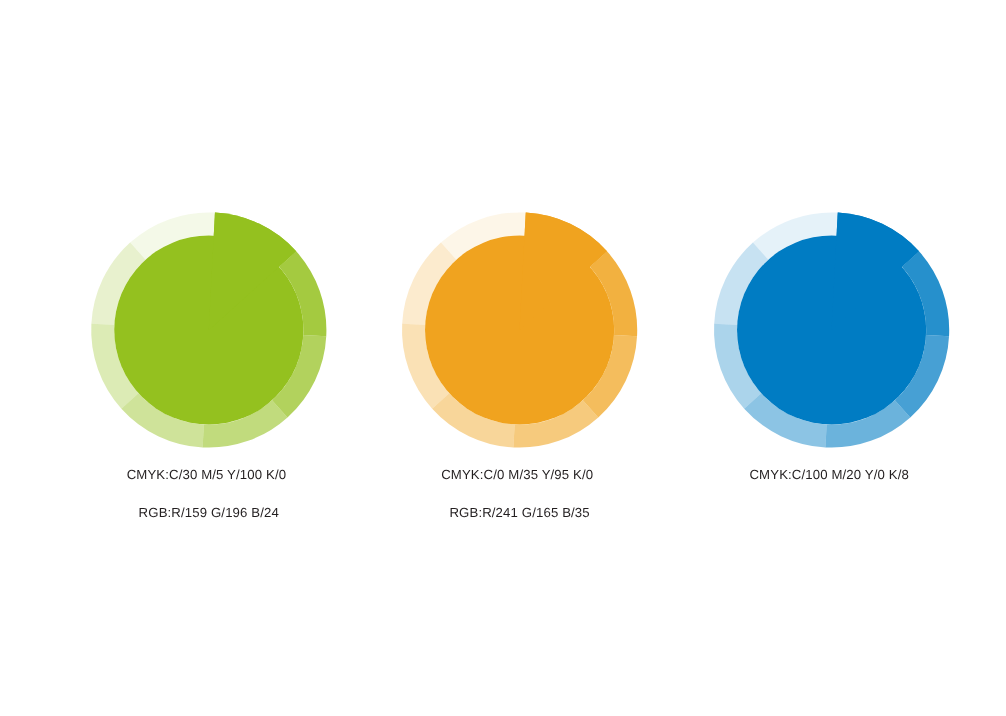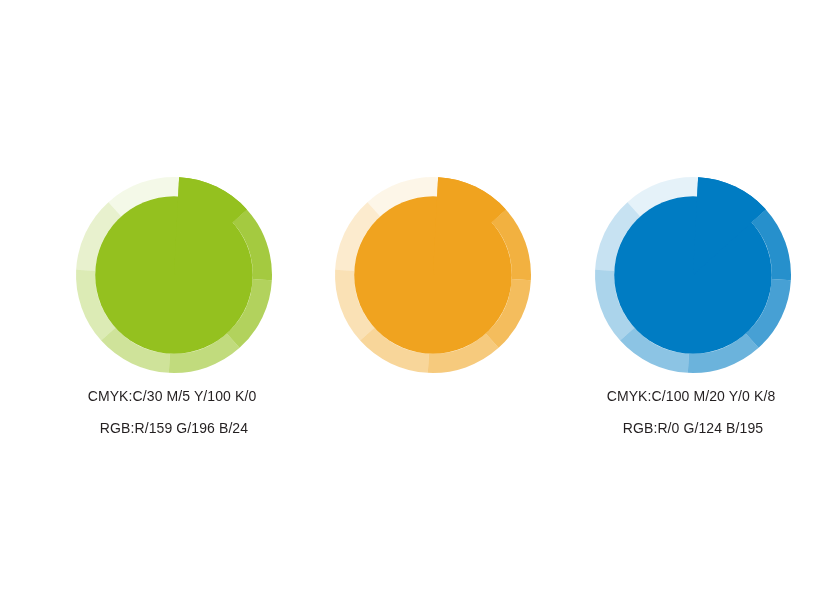--- a/index.html
+++ b/index.html
@@ -47,21 +47,21 @@
     overflow: visible;
   }
 
   .swatch-caption {
     position: absolute;
     top: 214px;
     left: 0;
     width: 200px;
     text-align: center;
     color: #231f20;
-    font-size: 14px;
+    font-size: 11px;
     line-height: 15.5px;
     letter-spacing: 0.1px;
     white-space: nowrap;
   }
 
   .caption-line {
     display: block;
   }
 
   .caption-cmyk {
@@ -104,34 +104,37 @@
           <path d="M 97 97 L 102.08 0.13 A 97 97 0 0 1 169.09 32.09 Z" fill="#F0A31F" fill-opacity="1"></path>
           <path d="M 169.09 32.09 A 97 97 0 0 1 193.87 102.08 L 174.89 101.08 A 78 78 0 0 0 154.97 44.81 Z" fill="#F0A31F" fill-opacity="0.85"></path>
           <path d="M 193.87 102.08 A 97 97 0 0 1 161.91 169.09 L 149.19 154.97 A 78 78 0 0 0 174.89 101.08 Z" fill="#F0A31F" fill-opacity="0.72"></path>
           <path d="M 161.91 169.09 A 97 97 0 0 1 91.92 193.87 L 92.92 174.89 A 78 78 0 0 0 149.19 154.97 Z" fill="#F0A31F" fill-opacity="0.58"></path>
           <path d="M 91.92 193.87 A 97 97 0 0 1 24.91 161.91 L 39.03 149.19 A 78 78 0 0 0 92.92 174.89 Z" fill="#F0A31F" fill-opacity="0.45"></path>
           <path d="M 24.91 161.91 A 97 97 0 0 1 0.13 91.92 L 19.11 92.92 A 78 78 0 0 0 39.03 149.19 Z" fill="#F0A31F" fill-opacity="0.33"></path>
           <path d="M 0.13 91.92 A 97 97 0 0 1 32.09 24.91 L 44.81 39.03 A 78 78 0 0 0 19.11 92.92 Z" fill="#F0A31F" fill-opacity="0.22"></path>
           <path d="M 97 97 L 102.08 0.13 A 97 97 0 0 1 169.09 32.09 Z" fill="#F0A31F"></path>
         </svg>
       </div>
+      <div class="swatch-caption" style="top: 212px; width: 194px;">
+        <span class="caption-line caption-cmyk">CMYK:C/0  M/35  Y/95  K/0</span>
+        <span class="caption-line caption-rgb">RGB:R/241  G/165  B/35</span>
+      </div>
     </div>
     <div class="swatch-group" style="left: 595px; top: 177px; width: 194px;">
       <div class="swatch-wheel" style="width: 194px; height: 194px;">
         <svg viewBox="0 0 194 194" width="194" height="194">
           <path d="M 32.09 24.91 A 97 97 0 0 1 102.08 0.13 L 101.08 19.11 A 78 78 0 0 0 44.81 39.03 Z" fill="#007CC3" fill-opacity="0.1"></path>
           <circle cx="97" cy="97" r="78" fill="#007CC3"></circle>
           <path d="M 97 97 L 102.08 0.13 A 97 97 0 0 1 169.09 32.09 Z" fill="#007CC3" fill-opacity="1"></path>
           <path d="M 169.09 32.09 A 97 97 0 0 1 193.87 102.08 L 174.89 101.08 A 78 78 0 0 0 154.97 44.81 Z" fill="#007CC3" fill-opacity="0.85"></path>
           <path d="M 193.87 102.08 A 97 97 0 0 1 161.91 169.09 L 149.19 154.97 A 78 78 0 0 0 174.89 101.08 Z" fill="#007CC3" fill-opacity="0.72"></path>
           <path d="M 161.91 169.09 A 97 97 0 0 1 91.92 193.87 L 92.92 174.89 A 78 78 0 0 0 149.19 154.97 Z" fill="#007CC3" fill-opacity="0.58"></path>
           <path d="M 91.92 193.87 A 97 97 0 0 1 24.91 161.91 L 39.03 149.19 A 78 78 0 0 0 92.92 174.89 Z" fill="#007CC3" fill-opacity="0.45"></path>
           <path d="M 24.91 161.91 A 97 97 0 0 1 0.13 91.92 L 19.11 92.92 A 78 78 0 0 0 39.03 149.19 Z" fill="#007CC3" fill-opacity="0.33"></path>
           <path d="M 0.13 91.92 A 97 97 0 0 1 32.09 24.91 L 44.81 39.03 A 78 78 0 0 0 19.11 92.92 Z" fill="#007CC3" fill-opacity="0.22"></path>
           <path d="M 97 97 L 102.08 0.13 A 97 97 0 0 1 169.09 32.09 Z" fill="#007CC3"></path>
         </svg>
       </div>
       <div class="swatch-caption" style="top: 212px; width: 194px;">
         <span class="caption-line caption-cmyk">CMYK:C/100  M/20  Y/0  K/8</span>
-        <span class="caption-line caption-rgb">RGB:R/0  G/124  B/195</span>
       </div>
     </div>
   </div>
 
 </body></html>

